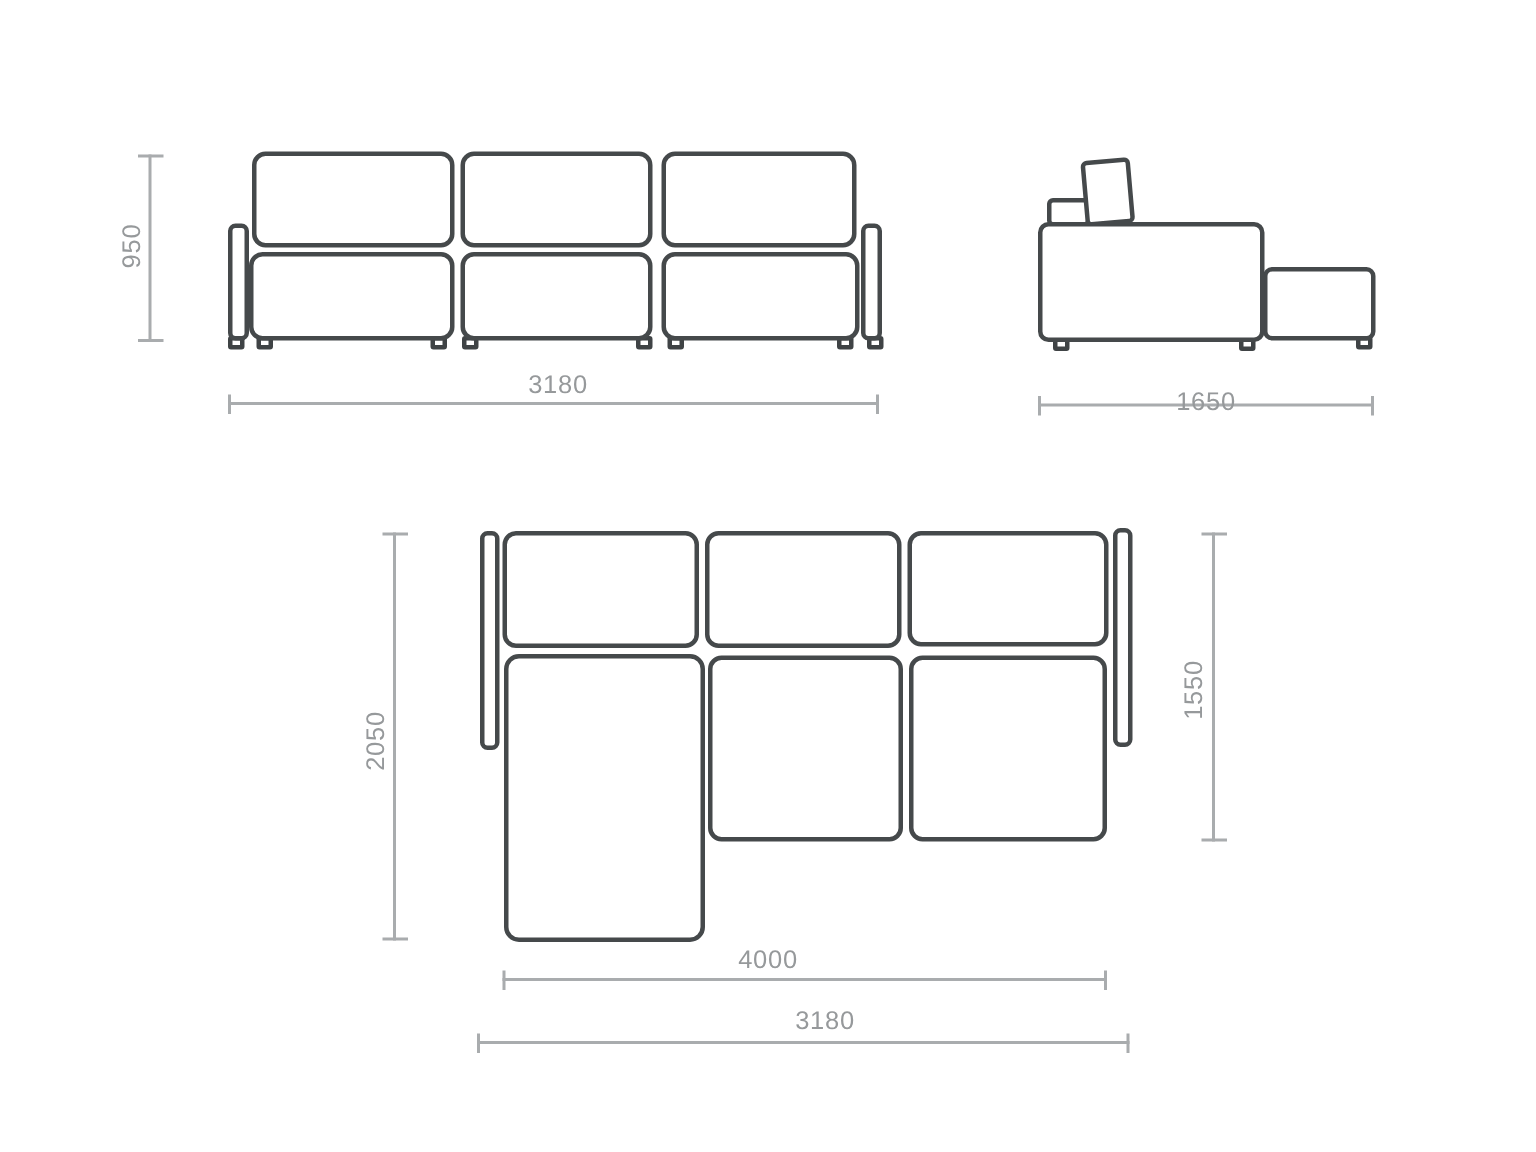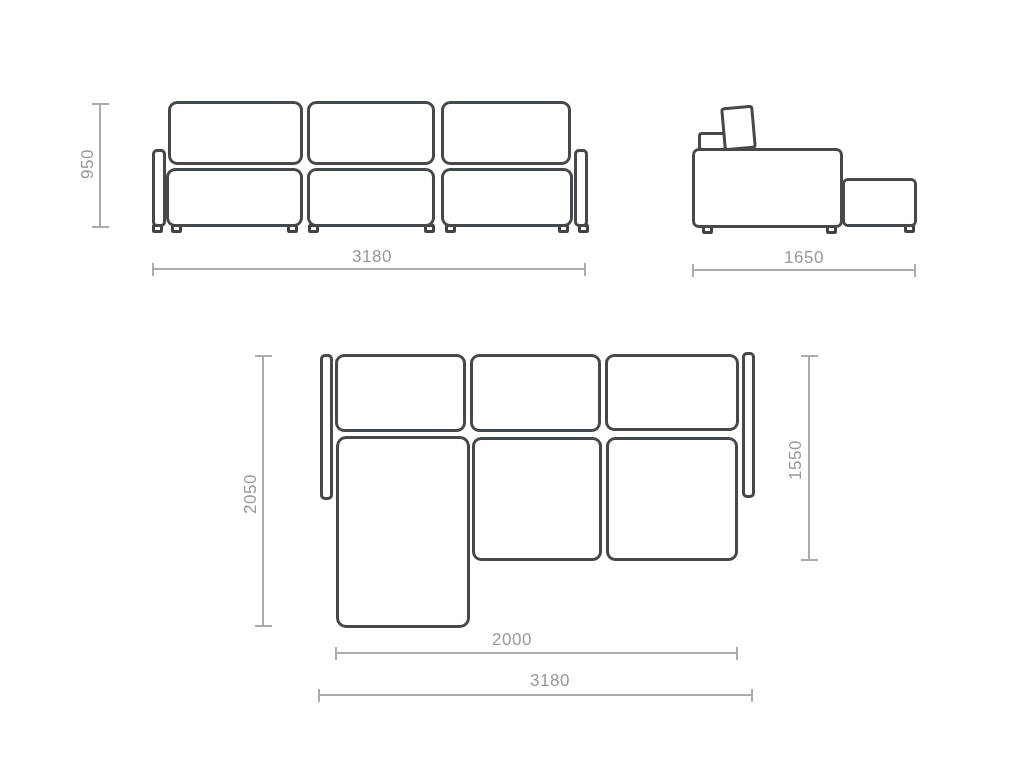--- a/index.html
+++ b/index.html
@@ -86,21 +86,21 @@
 
     <div class="mod sidearm" style="left:698px;top:132px;width:29px;height:19px;"></div>
 
     <div class="mod tiltcushion" style="left:722px;top:106px;width:33px;height:44px;"></div>
 
     <div class="mod sidebody" style="left:692px;top:148px;width:151px;height:80px;"></div>
 
     <div class="mod ottoman" style="left:842px;top:178px;width:75px;height:49px;"></div>
 
     <div class="dim dim-h" style="left:692px;top:269px;width:224px;"></div>
-    <div class="dlabel" style="left:804px;top:258px;">1650</div>
+    <div class="dlabel" style="left:804px;top:268px;">1650</div>
   </div>
 
   <div>
 
     <div class="mod arm" style="left:320px;top:354px;width:13px;height:146px;"></div>
     <div class="mod arm" style="left:742px;top:352px;width:13px;height:146px;"></div>
 
     <div class="mod" style="left:335px;top:354px;width:131px;height:78px;"></div>
     <div class="mod" style="left:470px;top:354px;width:131px;height:78px;"></div>
     <div class="mod" style="left:605px;top:354px;width:134px;height:77px;"></div>
@@ -110,19 +110,19 @@
     <div class="mod" style="left:472px;top:437px;width:130px;height:124px;"></div>
     <div class="mod" style="left:606px;top:437px;width:132px;height:124px;"></div>
 
     <div class="dim dim-v" style="left:262px;top:355px;height:272px;"></div>
     <div class="dlabel rot" style="left:251px;top:494px;">2050</div>
 
     <div class="dim dim-v" style="left:808px;top:355px;height:206px;"></div>
     <div class="dlabel rot" style="left:796px;top:460px;">1550</div>
 
     <div class="dim dim-h" style="left:335px;top:652px;width:403px;"></div>
-    <div class="dlabel" style="left:512px;top:640px;">2000</div>
+    <div class="dlabel" style="left:512px;top:640px;">4000</div>
 
     <div class="dim dim-h" style="left:318px;top:694px;width:435px;"></div>
     <div class="dlabel" style="left:550px;top:681px;">3180</div>
   </div>
 
 </div>
 
 </body></html>

